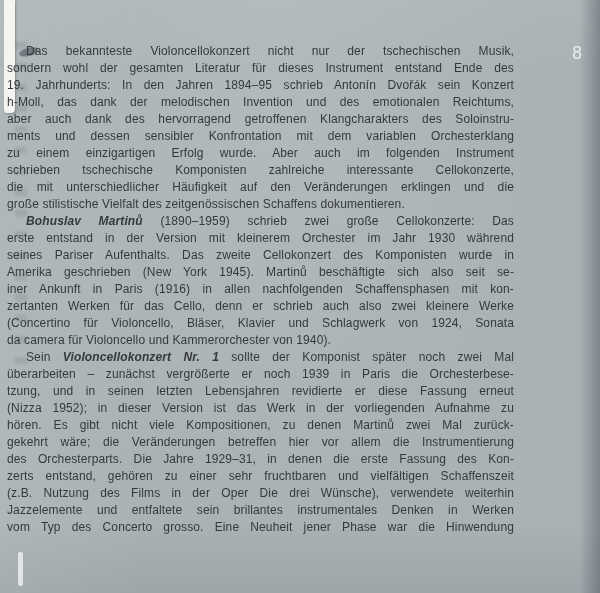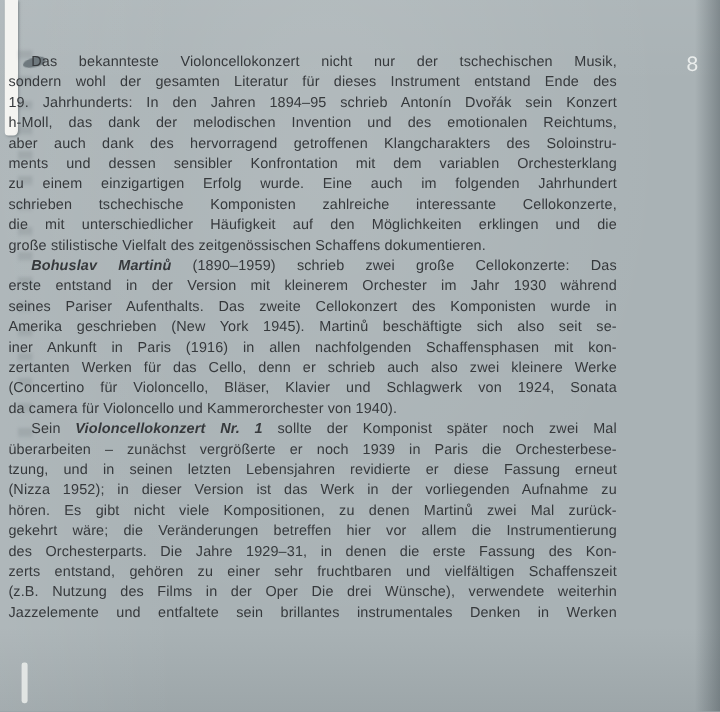--- a/index.html
+++ b/index.html
@@ -92,23 +92,23 @@
   <div id="bottom-left-mark"></div>
   <div id="page-number" style="color: rgb(234, 237, 236);">8</div>
   <div id="text-column" style="color: rgb(54, 57, 60);">
       <div class="paragraph">
         <div class="line indent"><span>Das bekannteste Violoncellokonzert nicht nur der tschechischen Musik,</span></div>
         <div class="line"><span>sondern wohl der gesamten Literatur für dieses Instrument entstand Ende des</span></div>
         <div class="line"><span>19. Jahrhunderts: In den Jahren 1894–95 schrieb Antonín Dvořák sein Konzert</span></div>
         <div class="line"><span>h-Moll, das dank der melodischen Invention und des emotionalen Reichtums,</span></div>
         <div class="line"><span>aber auch dank des hervorragend getroffenen Klangcharakters des Soloinstru-</span></div>
         <div class="line"><span>ments und dessen sensibler Konfrontation mit dem variablen Orchesterklang</span></div>
-        <div class="line"><span>zu einem einzigartigen Erfolg wurde. Eine auch im folgenden Jahrhundert</span></div>
+        <div class="line"><span>zu einem einzigartigen Erfolg wurde. Aber auch im folgenden Instrument</span></div>
         <div class="line"><span>schrieben tschechische Komponisten zahlreiche interessante Cellokonzerte,</span></div>
-        <div class="line"><span>die mit unterschiedlicher Häufigkeit auf den Möglichkeiten erklingen und die</span></div>
+        <div class="line"><span>die mit unterschiedlicher Häufigkeit auf den Veränderungen erklingen und die</span></div>
         <div class="line para-end"><span>große stilistische Vielfalt des zeitgenössischen Schaffens dokumentieren.</span></div>
       </div>
       <div class="paragraph">
         <div class="line indent"><b>Bohuslav Martinů</b><span> (1890–1959) schrieb zwei große Cellokonzerte: Das</span></div>
         <div class="line"><span>erste entstand in der Version mit kleinerem Orchester im Jahr 1930 während</span></div>
         <div class="line"><span>seines Pariser Aufenthalts. Das zweite Cellokonzert des Komponisten wurde in</span></div>
         <div class="line"><span>Amerika geschrieben (New York 1945). Martinů beschäftigte sich also seit se-</span></div>
         <div class="line"><span>iner Ankunft in Paris (1916) in allen nachfolgenden Schaffensphasen mit kon-</span></div>
         <div class="line"><span>zertanten Werken für das Cello, denn er schrieb auch also zwei kleinere Werke</span></div>
         <div class="line"><span>(Concertino für Violoncello, Bläser, Klavier und Schlagwerk von 1924, Sonata</span></div>
@@ -118,15 +118,16 @@
         <div class="line indent"><span>Sein </span><b>Violoncellokonzert Nr. 1</b><span> sollte der Komponist später noch zwei Mal</span></div>
         <div class="line"><span>überarbeiten – zunächst vergrößerte er noch 1939 in Paris die Orchesterbese-</span></div>
         <div class="line"><span>tzung, und in seinen letzten Lebensjahren revidierte er diese Fassung erneut</span></div>
         <div class="line"><span>(Nizza 1952); in dieser Version ist das Werk in der vorliegenden Aufnahme zu</span></div>
         <div class="line"><span>hören. Es gibt nicht viele Kompositionen, zu denen Martinů zwei Mal zurück-</span></div>
         <div class="line"><span>gekehrt wäre; die Veränderungen betreffen hier vor allem die Instrumentierung</span></div>
         <div class="line"><span>des Orchesterparts. Die Jahre 1929–31, in denen die erste Fassung des Kon-</span></div>
         <div class="line"><span>zerts entstand, gehören zu einer sehr fruchtbaren und vielfältigen Schaffenszeit</span></div>
         <div class="line"><span>(z.B. Nutzung des Films in der Oper Die drei Wünsche), verwendete weiterhin</span></div>
         <div class="line"><span>Jazzelemente und entfaltete sein brillantes instrumentales Denken in Werken</span></div>
+        <div class="line"><span>vom Typ des Concerto grosso. Eine Neuheit jener Phase war die Hinwendung</span></div>
       </div>
     </div>
 </div>
 
 </body></html>

